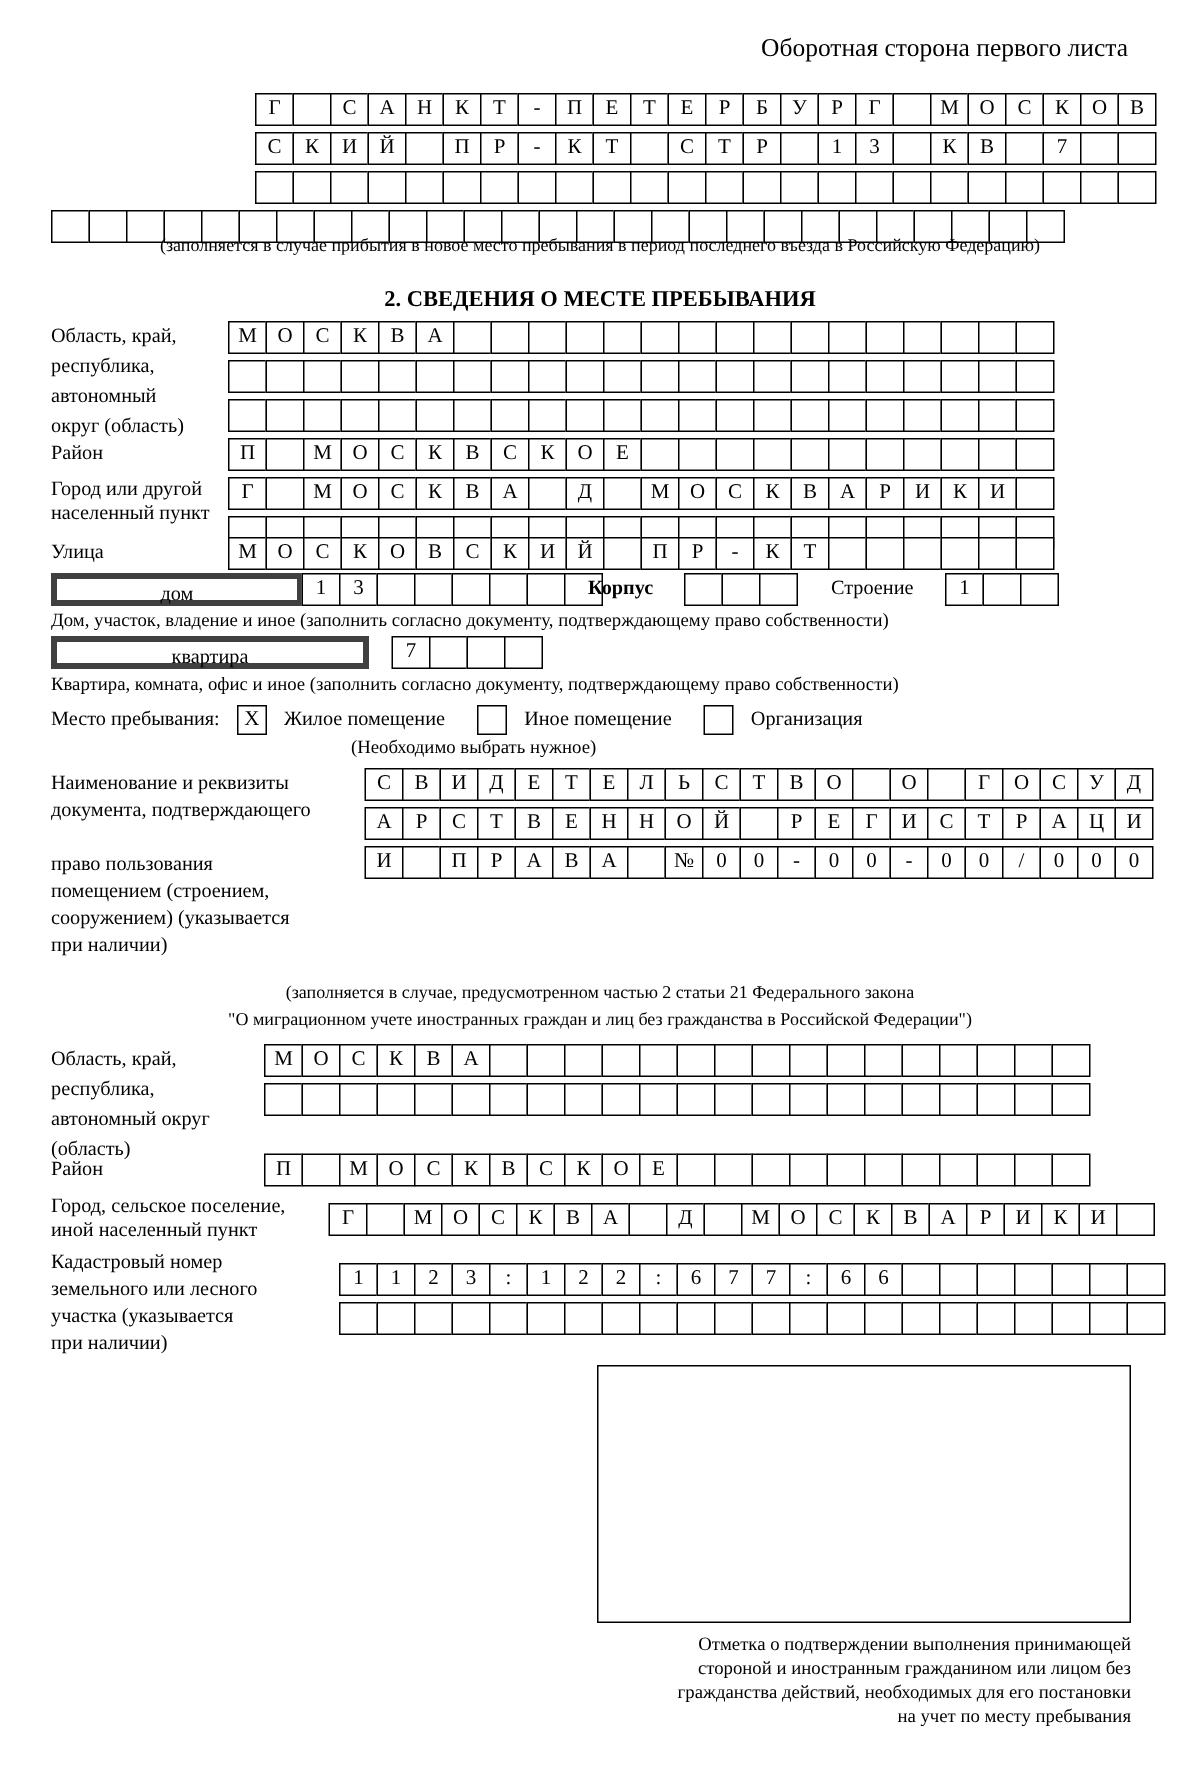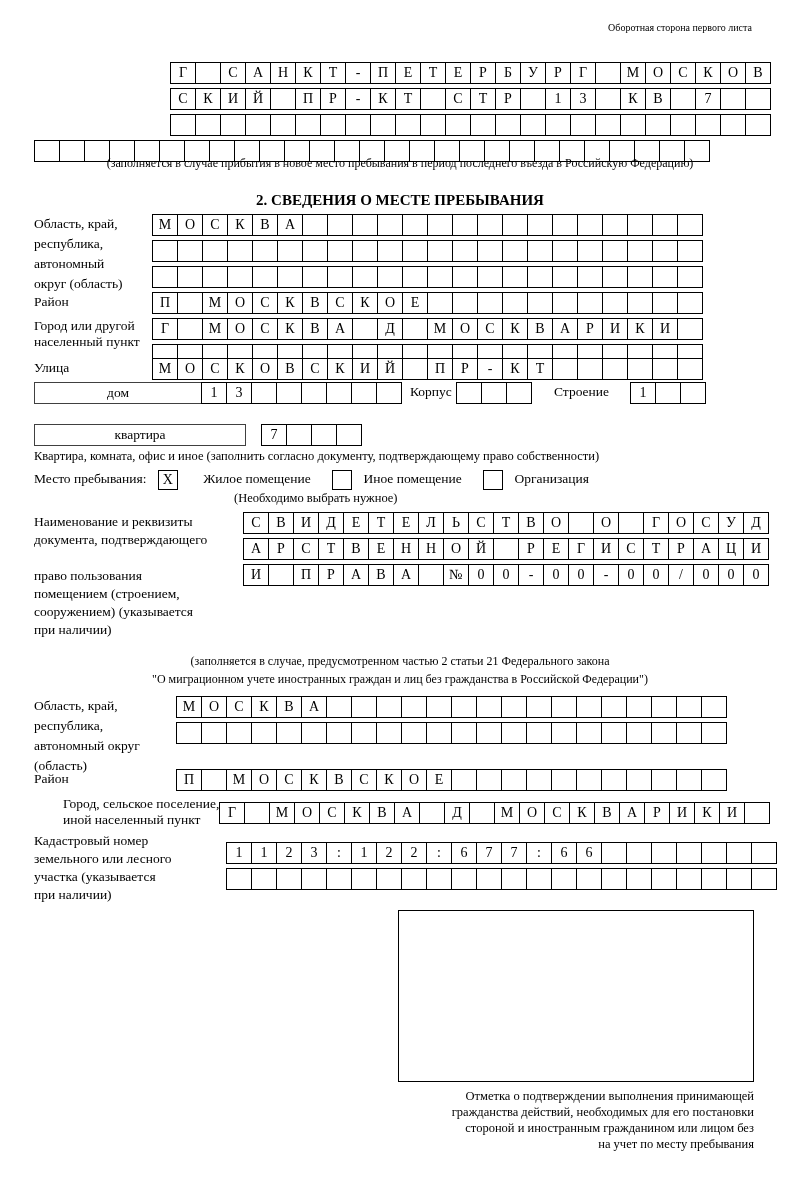--- a/index.html
+++ b/index.html
@@ -7,41 +7,41 @@
     width:800px;height:1180px;
     background:#ffffff;
     font-family:"Liberation Serif", serif;
     color:#000;
     position:relative;
     overflow:hidden;
   }
   .page{position:relative;width:800px;height:1180px;}
   .hdr-right{
     position:absolute;top:22px;right:48px;
-    font-size:10px;
+    font-size:17px;
   }
   .lbl{font-size:13.5px;line-height:1.18;}
   .lbl-sm{font-size:12.5px;}
 
   
   .row{position:absolute;display:flex;}
   .cell{
     width:26px;height:22px;
     border:1px solid #000;
     margin-right:-1px;
     box-sizing:border-box;
     font-size:14px;
     line-height:20px;
     text-align:center;
     font-family:"Liberation Serif", serif;
     background:#fff;
   }
   .fieldline{
     position:absolute;
-    border:1px solid #404040;
+    border:4px solid #404040;
     box-sizing:border-box;
     font-size:13.5px;
     text-align:center;
     line-height:20px;
   }
   .sect-title{
     position:absolute;width:100%;text-align:center;
     font-weight:bold;font-size:15px;
   }
   .note{position:absolute;font-size:12px;text-align:center;width:100%;}
@@ -365,48 +365,49 @@
   <div class="row" id="s2-house" style="left:201px;top:382px;">
       <div class="cell">1</div>
       <div class="cell">3</div>
       <div class="cell"></div>
       <div class="cell"></div>
       <div class="cell"></div>
       <div class="cell"></div>
       <div class="cell"></div>
       <div class="cell"></div>
     </div>
-  <div style="position:absolute;left:410px;top:384px;" class="lbl">Корпус</div>
+  <div style="position:absolute;left:392px;top:384px;font-weight:bold;" class="lbl">Корпус</div>
   <div class="row" id="s2-korp" style="left:456px;top:382px;">
       <div class="cell"></div>
       <div class="cell"></div>
       <div class="cell"></div>
     </div>
   <div style="position:absolute;left:554px;top:384px;" class="lbl">Строение</div>
   <div class="row" id="s2-str" style="left:630px;top:382px;">
       <div class="cell">1</div>
       <div class="cell"></div>
       <div class="cell"></div>
     </div>
 
+  <div style="position:absolute;left:34px;top:406px;" class="lbl-sm">Дом, участок, владение и иное (заполнить согласно документу, подтверждающему право собственности)</div>
 
   <div class="fieldline" style="left:34px;top:424px;width:212px;height:22px;">квартира</div>
   <div class="row" id="s2-flat" style="left:261px;top:424px;">
       <div class="cell">7</div>
       <div class="cell"></div>
       <div class="cell"></div>
       <div class="cell"></div>
     </div>
 
   <div style="position:absolute;left:34px;top:449px;" class="lbl-sm">Квартира, комната, офис и иное (заполнить согласно документу, подтверждающему право собственности)</div>
 
   <div style="position:absolute;left:34px;top:470px;" class="lbl">
     <span>Место пребывания:</span>
     <span class="chk" style="margin-left:8px;">X</span>
-    <span style="margin-left:22px;">Жилое помещение</span>
+    <span style="margin-left:8px;">Жилое помещение</span>
     <span class="chk" style="margin-left:18px;"></span>
     <span style="margin-left:8px;">Иное помещение</span>
     <span class="chk" style="margin-left:18px;"></span>
     <span style="margin-left:8px;">Организация</span>
   </div>
   <div style="position:absolute;left:234px;top:491px;" class="lbl-sm">(Необходимо выбрать нужное)</div>
 
   <div style="position:absolute;left:34px;top:514px;width:210px;" class="lbl">
     <div>Наименование и реквизиты</div>
     <div style="margin-top:2px">документа, подтверждающего</div>
@@ -562,21 +563,21 @@
       <div class="cell"></div>
       <div class="cell"></div>
       <div class="cell"></div>
       <div class="cell"></div>
       <div class="cell"></div>
       <div class="cell"></div>
       <div class="cell"></div>
       <div class="cell"></div>
     </div>
 
-  <div style="position:absolute;left:34px;top:796px;width:180px;margin-left:29px;" class="lbl">
+  <div style="position:absolute;left:34px;top:796px;width:180px;" class="lbl">
     <div>Город, сельское поселение,</div>
     <div>иной населенный пункт</div>
   </div>
   <div class="row" id="s3-city" style="left:219px;top:802px;">
       <div class="cell">Г</div>
       <div class="cell"></div>
       <div class="cell">М</div>
       <div class="cell">О</div>
       <div class="cell">С</div>
       <div class="cell">К</div>
@@ -649,18 +650,18 @@
       <div class="cell"></div>
       <div class="cell"></div>
       <div class="cell"></div>
       <div class="cell"></div>
       <div class="cell"></div>
     </div>
 
   <div class="bigbox" style="left:398px;top:910px;width:356px;height:172px;"></div>
   <div class="cap" style="left:398px;top:1088px;width:356px;">
     <div>Отметка о подтверждении выполнения принимающей</div>
+    <div>стороной и иностранным гражданином или лицом без</div>
     <div>гражданства действий, необходимых для его постановки</div>
-    <div>стороной и иностранным гражданином или лицом без</div>
     <div>на учет по месту пребывания</div>
   </div>
 
 </div>
 
 </body></html>

